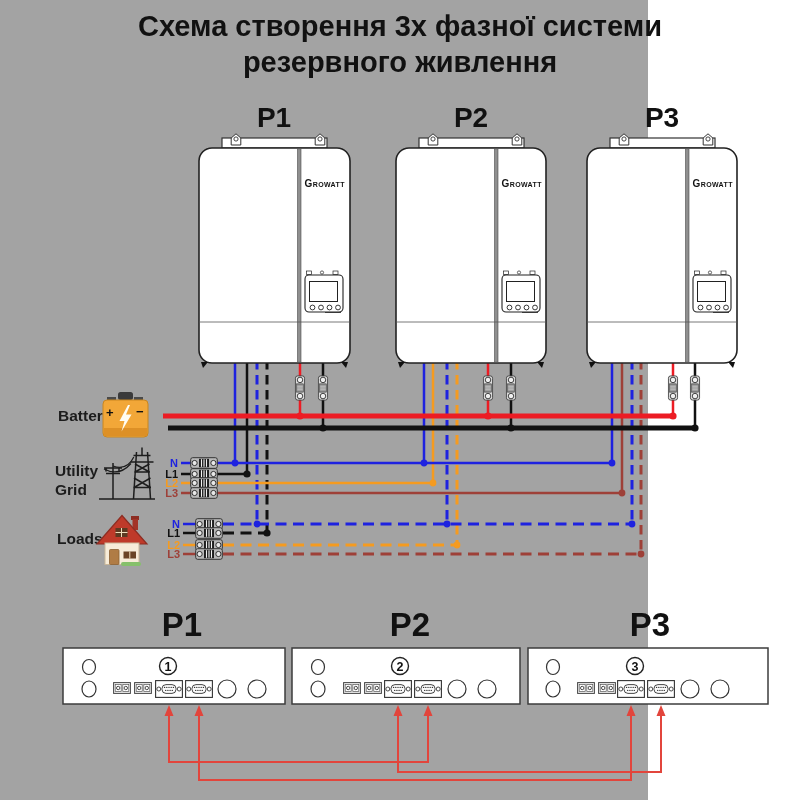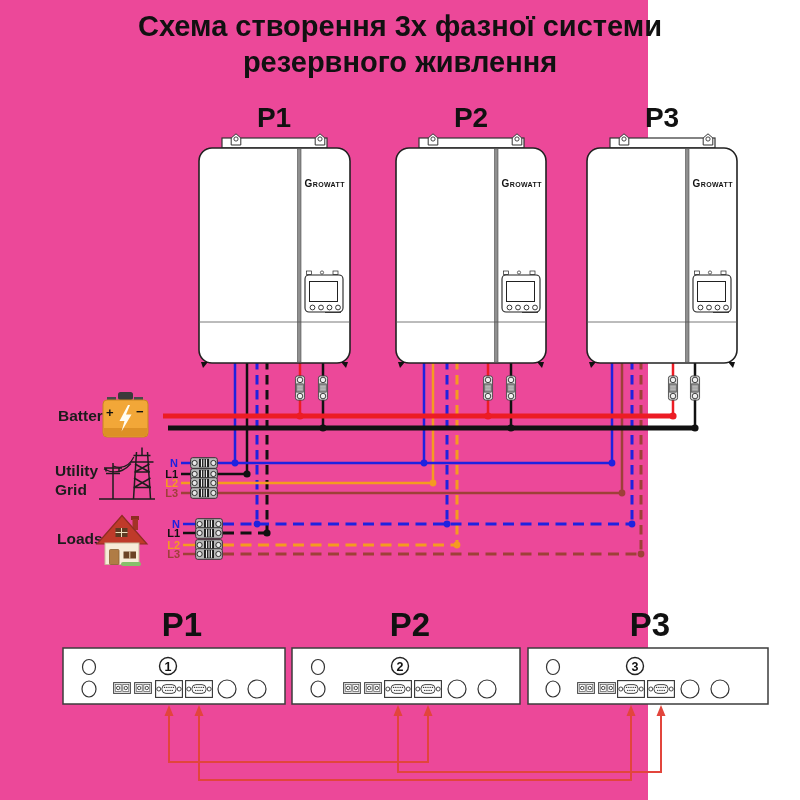--- a/index.html
+++ b/index.html
@@ -1,16 +1,16 @@
 <!DOCTYPE html>
 <html style="--neutral: #1e22e0; --phase-l1: #111111; --phase-l2: #f59b20; --phase-l3: #9e4038; --bat-plus: #ec1c24; --bat-minus: #111111; --comm: #e2453c;"><head>
 <meta charset="utf-8">
 <style>
   html,body{margin:0;padding:0;background:#fff;}
-  .page{width:648px;height:800px;position:relative;background:#ec4899;font-family:"Liberation Sans",sans-serif;}
+  .page{width:648px;height:800px;position:relative;background:#a3a3a3;font-family:"Liberation Sans",sans-serif;}
   svg{display:block;}
   text{font-family:"Liberation Sans",sans-serif;fill:#111;}
   .title-line{font-size:29px;font-weight:700;}
   .inv-label{font-size:28px;font-weight:700;}
   .panel-label{font-size:33px;font-weight:700;}
   .src-label{font-size:15.5px;font-weight:600;fill:#1c1c1c;}
   .phase-label{font-size:11px;font-weight:700;}
   .brand{font-weight:700;letter-spacing:.4px;}
   .brand .big{font-size:10px;}
   .brand .small{font-size:7px;}

